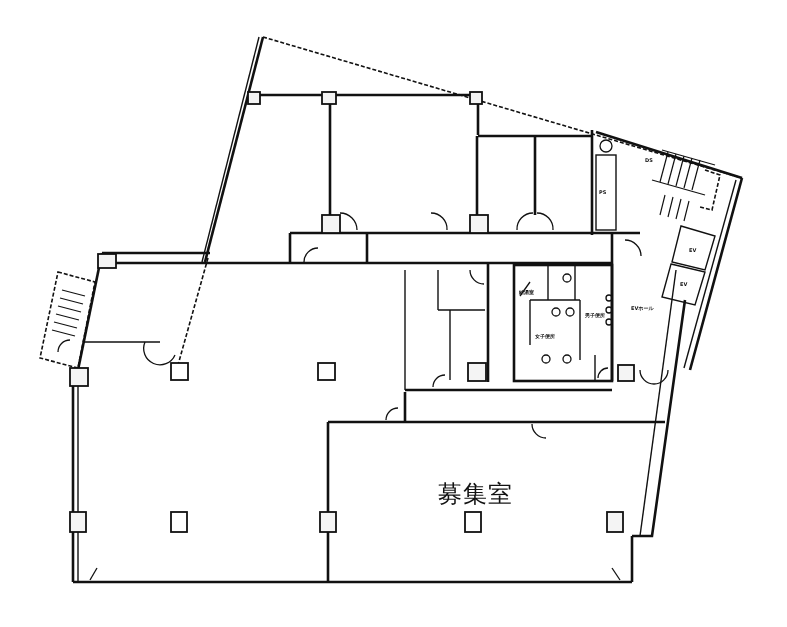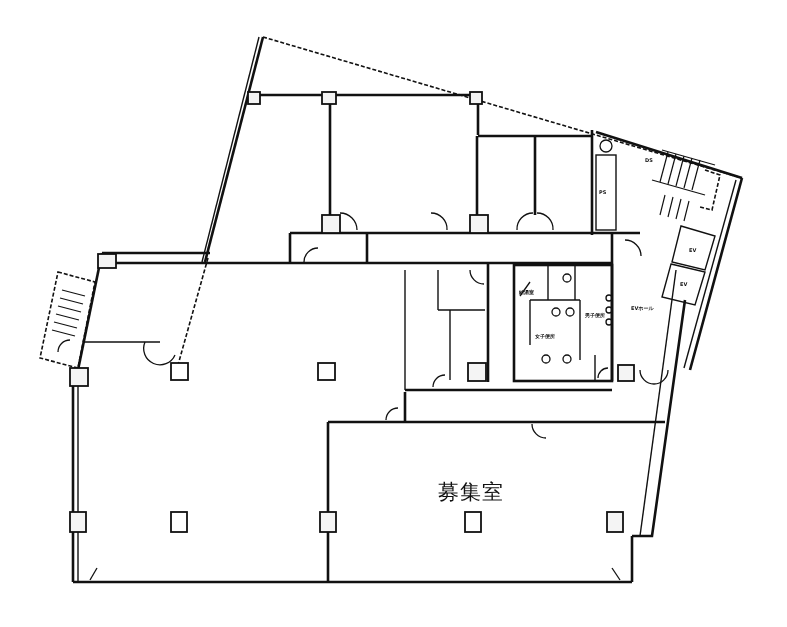--- a/index.html
+++ b/index.html
@@ -6,21 +6,21 @@
   body { width: 787px; height: 627px; overflow: hidden; position: relative; font-family: "DejaVu Sans", sans-serif; }
   #plan { position: absolute; left: 0; top: 0; }
   .wall { stroke: #111; stroke-width: 2.6; fill: none; }
   .wall-thin { stroke: #111; stroke-width: 1.4; fill: none; }
   .dash { stroke: #111; stroke-width: 1.6; fill: none; stroke-dasharray: 4 2; }
   .door { stroke: #111; stroke-width: 1.3; fill: none; }
   .col { fill: #f4f4f4; stroke: #111; stroke-width: 1.8; }
   .col-in { fill: #fff; stroke: #111; stroke-width: 1.8; }
   .stair { stroke: #111; stroke-width: 1.2; fill: none; }
   .tiny { font-size: 5px; font-weight: bold; fill: #111; }
-  .room-label { position: absolute; left: 438px; top: 478px; font-size: 21px; color: #111; font-family: "DejaVu Sans", sans-serif; letter-spacing: 1px; }
+  .room-label { position: absolute; left: 438px; top: 478px; font-size: 24px; color: #111; font-family: "DejaVu Sans", sans-serif; letter-spacing: 1px; }
 </style>
 </head>
 <body>
 
 <svg id="plan" width="787" height="627" viewBox="0 0 787 627">
 
   <g>
     <path class="dash" d="M263 37 L742 178"></path>
     <path class="wall" d="M263 37 L205 262"></path>
     <path class="wall-thin" d="M259 37 L202 262"></path>

